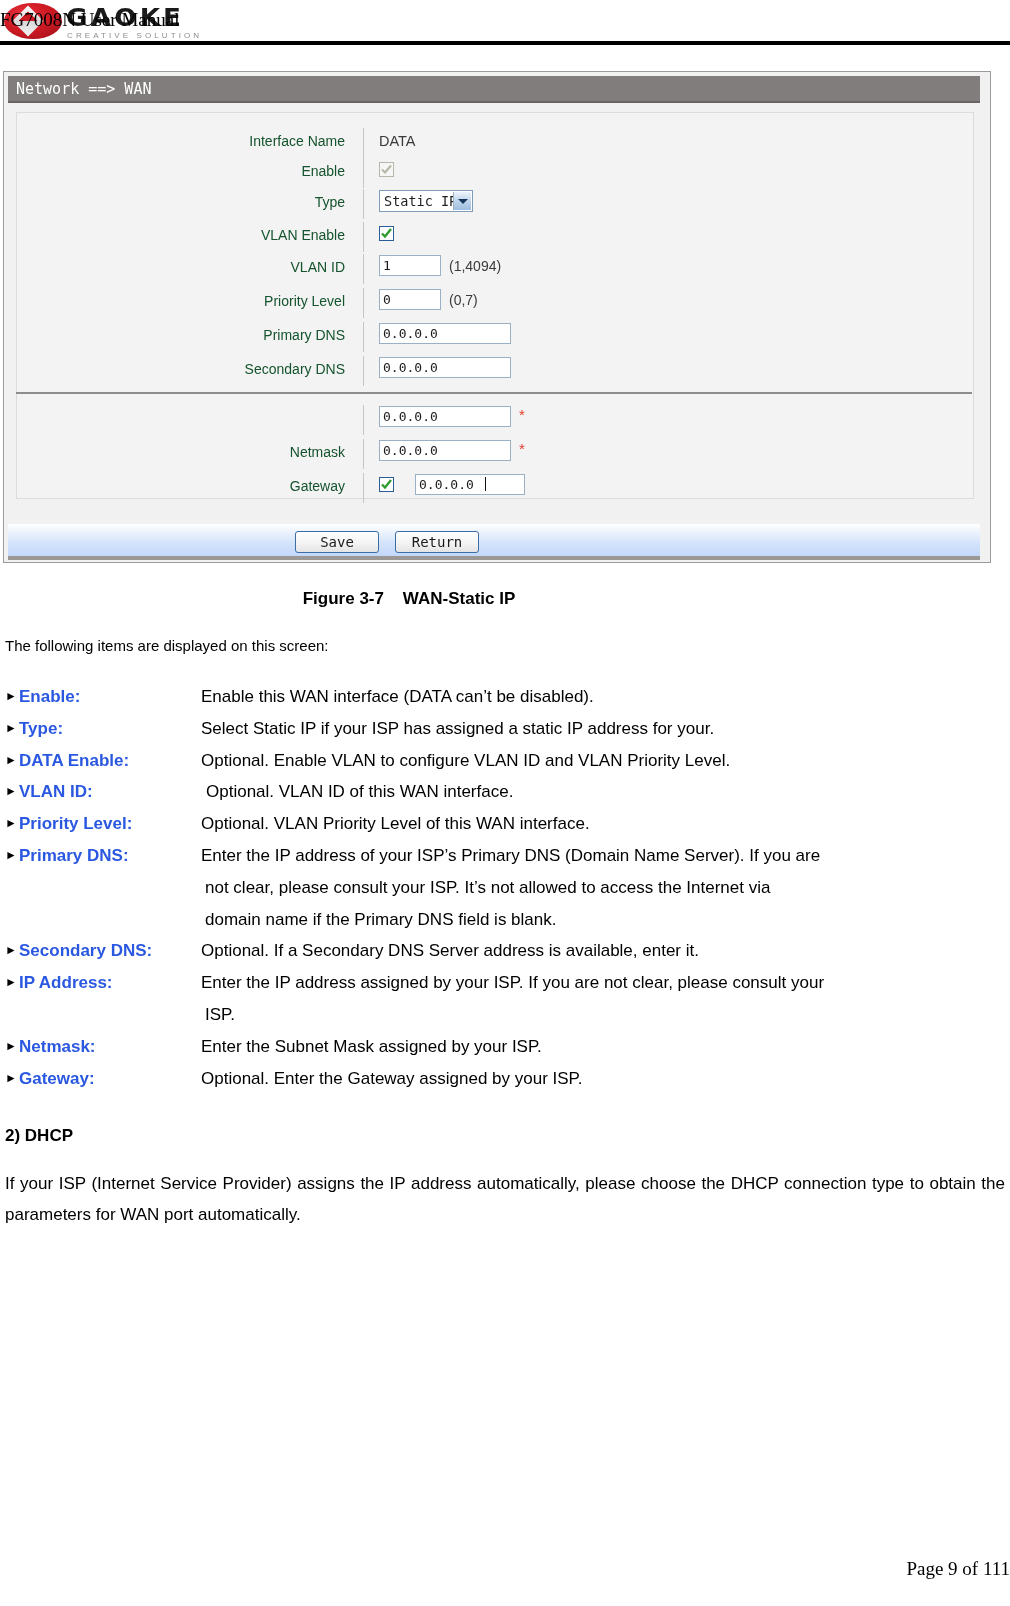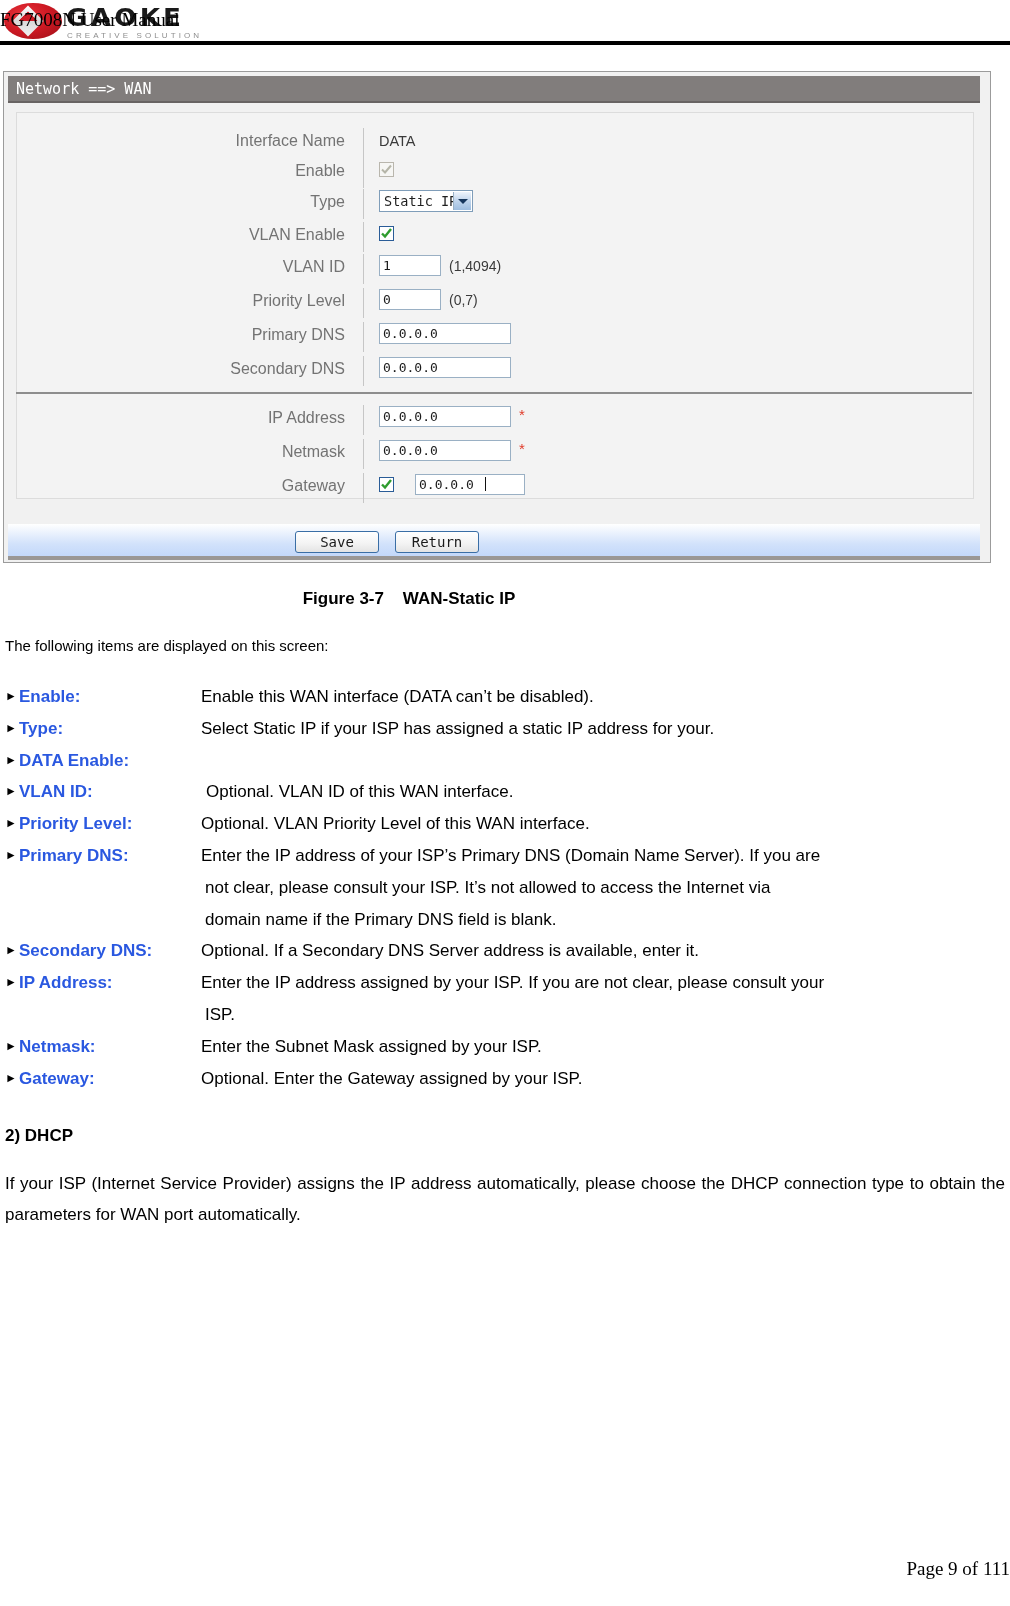--- a/index.html
+++ b/index.html
@@ -153,22 +153,22 @@
     left: 0;
     width: 958px;
     height: 34px;
   }
   .flabel {
     position: absolute;
     left: 0; top: 0;
     width: 328px;
     text-align: right;
     font-family: "Liberation Sans", sans-serif;
-    font-size: 16px;
-    color: #737373;
+    font-size: 14px;
+    color: #14532d;
     line-height: 20px;
   }
   .fsep {
     position: absolute;
     left: 346px; top: -3px;
     width: 1px;
     height: 30px;
     background: #c6c6c6;
   }
   .fvalue {
@@ -447,21 +447,20 @@
       <div class="txt wide">0.0.0.0</div>
     </div>
 
     <div class="frow" style="top:246px">
       <div class="flabel">Secondary DNS</div>
       <div class="fsep"></div>
       <div class="txt wide">0.0.0.0</div>
     </div>
 
     <div class="frow" style="top:295px">
-      <div class="flabel">IP Address</div>
       <div class="fsep"></div>
       <div class="txt wide">0.0.0.0</div>
       <div class="asterisk">*</div>
     </div>
 
     <div class="frow" style="top:329px">
       <div class="flabel">Netmask</div>
       <div class="fsep"></div>
       <div class="txt wide">0.0.0.0</div>
       <div class="asterisk">*</div>
@@ -503,20 +502,21 @@
 
   <div class="defrow">
     <span class="bullet">►</span>
     <span class="term">Type:</span>
     <span class="desc" style="left:196px">Select Static IP if your ISP has assigned a static IP address for your.</span>
   </div>
 
   <div class="defrow">
     <span class="bullet">►</span>
     <span class="term">DATA Enable:</span>
+    <span class="desc" style="left:196px">Optional. Enable VLAN to configure VLAN ID and VLAN Priority Level.</span>
   </div>
 
   <div class="defrow">
     <span class="bullet">►</span>
     <span class="term">VLAN ID:</span>
     <span class="desc" style="left:201px">Optional. VLAN ID of this WAN interface.</span>
   </div>
 
   <div class="defrow">
     <span class="bullet">►</span>

